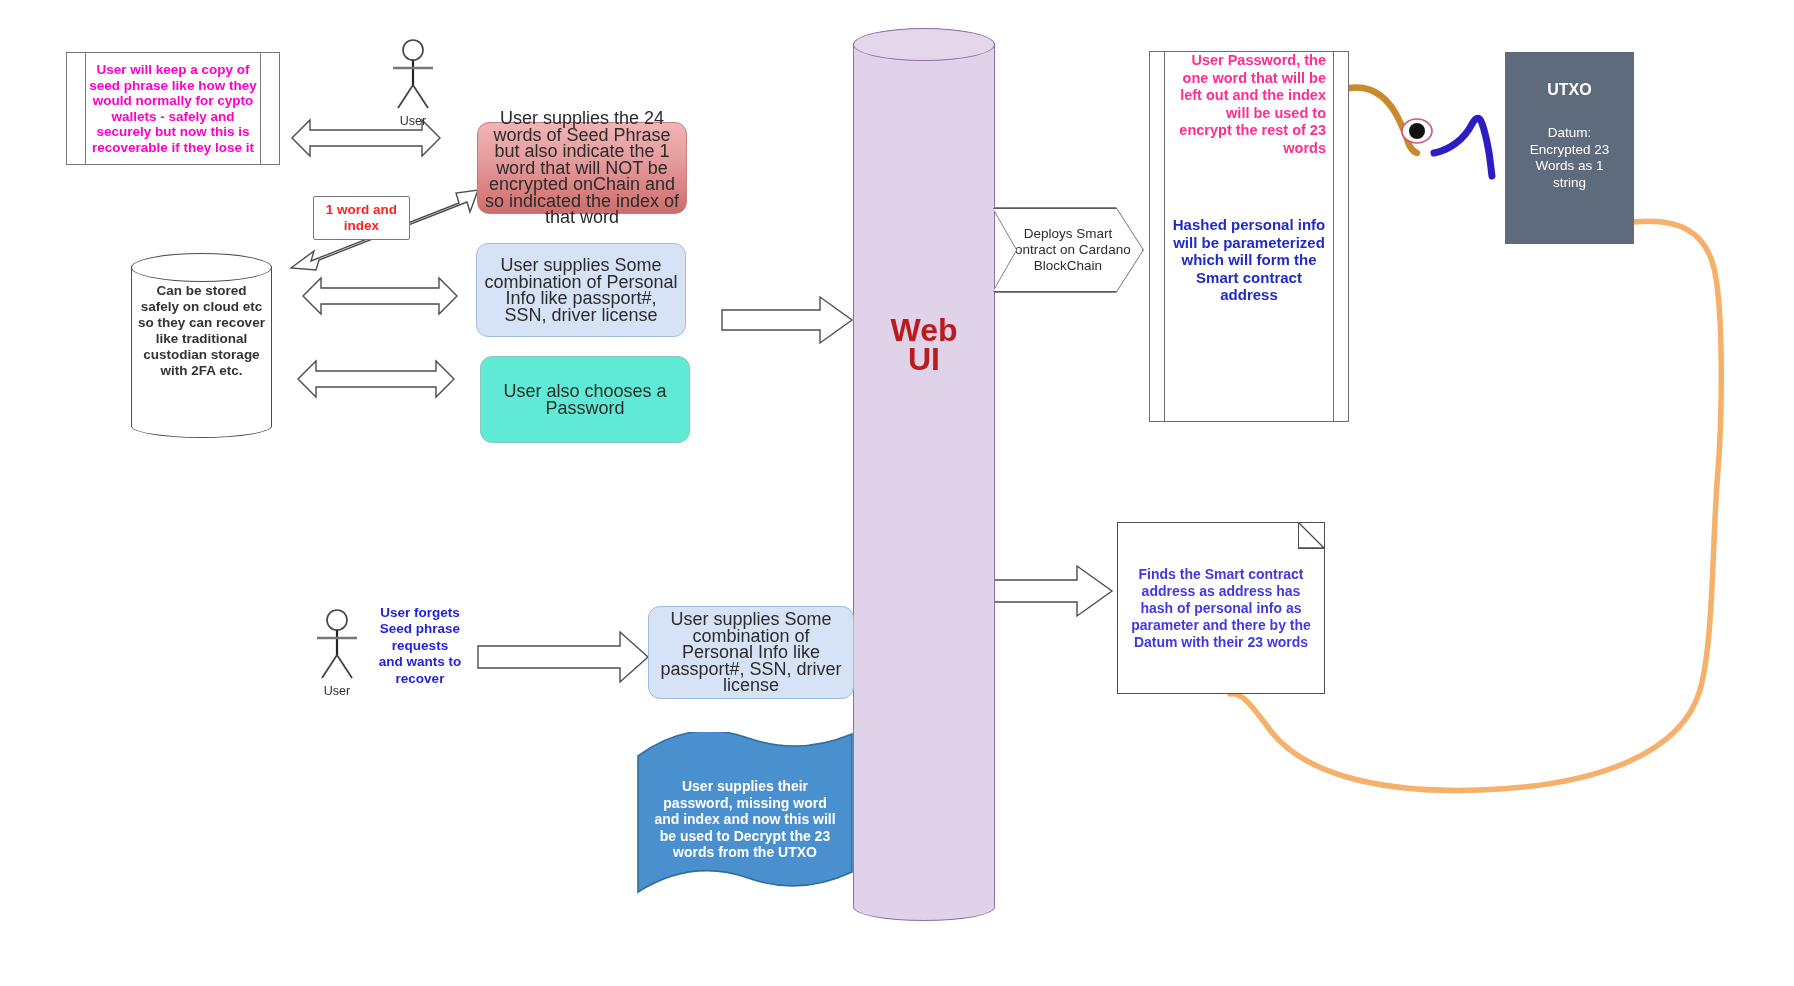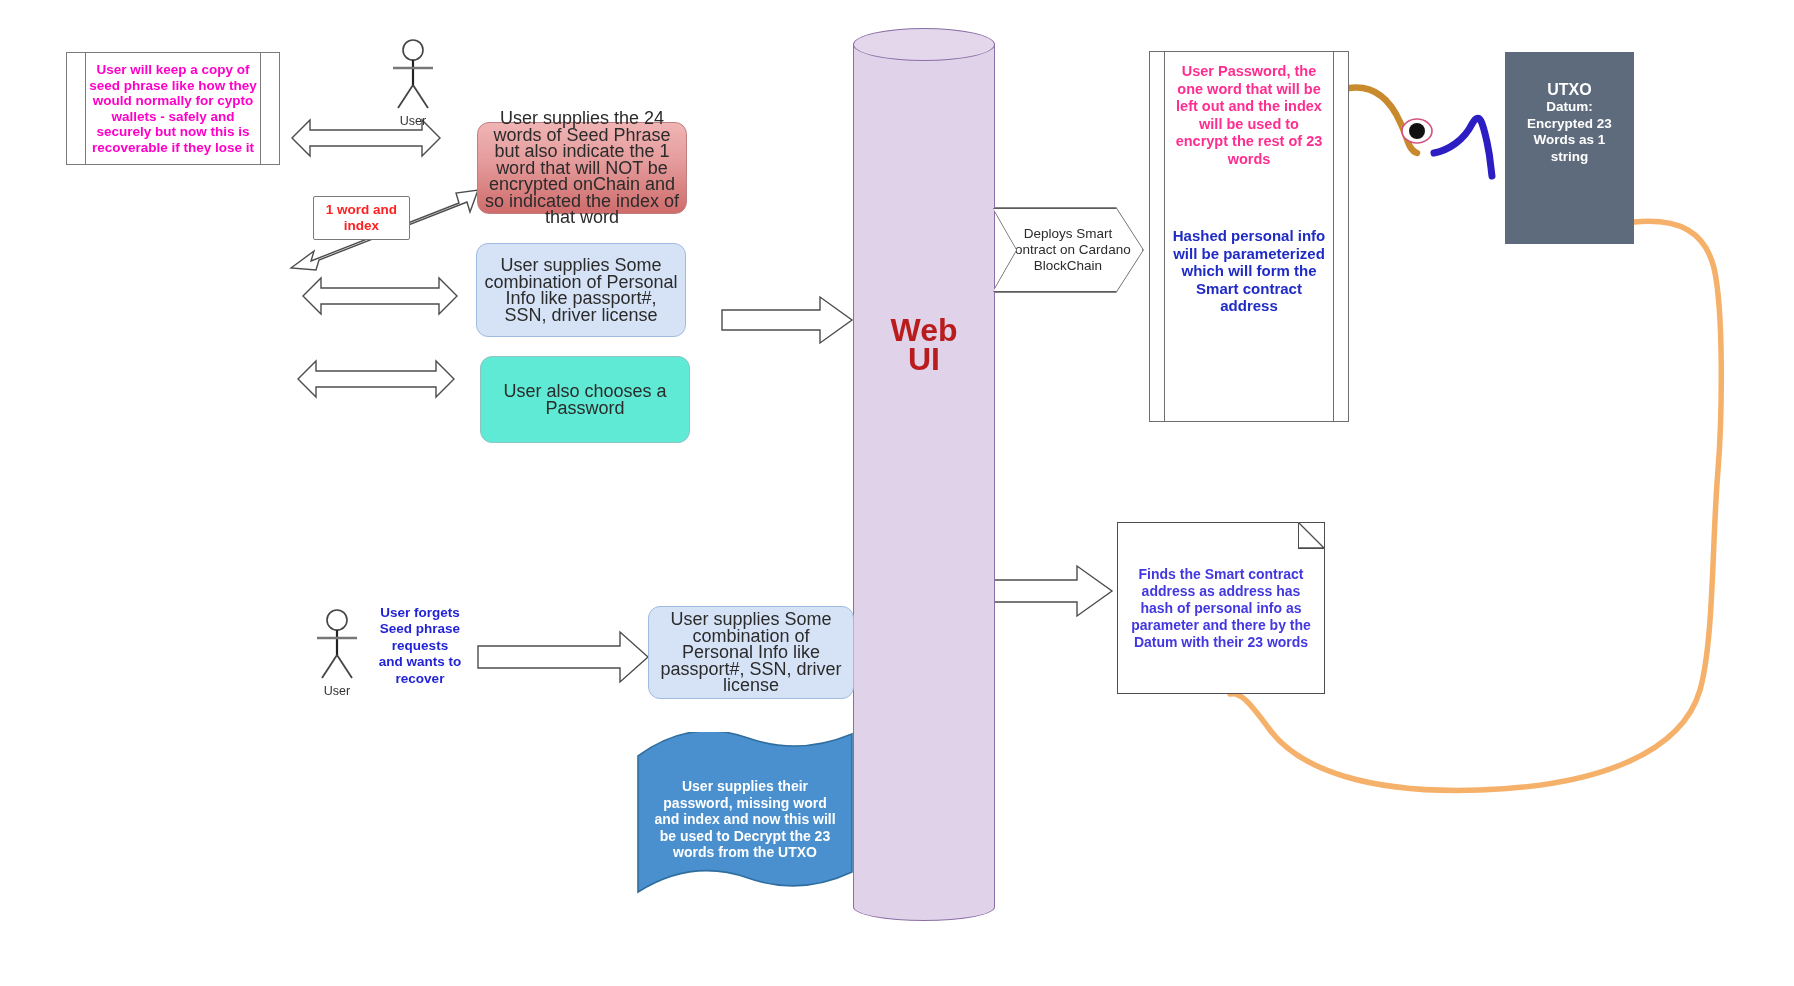--- a/index.html
+++ b/index.html
@@ -183,40 +183,40 @@
   }
   #contract-proc .inner-l { left: 14px; }
   #contract-proc .inner-r { right: 14px; }
   #contract-proc .seg {
     position: relative; z-index: 2;
     width: 100%; padding: 0 22px; box-sizing: border-box;
     text-align: center; white-space: pre-line;
     font-weight: bold;
   }
   #contract-proc .seg-pink {
-    color: #ff2d8f; font-size: 14.5px; line-height: 17.5px; margin-top: 11px;
+    color: #ff2d8f; font-size: 14.5px; line-height: 17.5px;  text-align: right;
   }
   #contract-proc .seg-blue {
     color: #1f2bc4; font-size: 15px; line-height: 17.5px; margin-top: 59px;
   }
 
   
   #utxo-box {
     left: 1505px; top: 52px; width: 129px; height: 192px;
     background: #5e6b7c;
     flex-direction: column;
     justify-content: flex-start;
     color: #ffffff;
   }
   #utxo-box .title {
     margin-top: 29px; font-size: 16px; font-weight: bold;
   }
   #utxo-box .sub {
-    font-size: 13.5px; line-height: 16.5px;
-    font-weight: bold; white-space: pre-line; padding: 0 8px;
+    margin-top: 26px; font-size: 13.5px; line-height: 16.5px;
+    font-weight: normal; white-space: pre-line; padding: 0 8px;
   }
 
   
   #finds-note {
     left: 1117px; top: 522px; width: 208px; height: 172px;
     background: #ffffff;
     border: 1.3px solid #4d4d4d;
     font-weight: bold;
     color: #4338e0;
     font-size: 14px;
@@ -335,20 +335,25 @@
     <svg width="62" height="74" viewBox="0 0 62 74">
       <circle cx="31" cy="12" r="10" fill="#ffffff" stroke="#444" stroke-width="1.6"></circle>
       <line x1="31" y1="22" x2="31" y2="47" stroke="#222" stroke-width="2.2"></line>
       <line x1="11" y1="30" x2="51" y2="30" stroke="#777" stroke-width="2.4"></line>
       <line x1="31" y1="47" x2="16" y2="70" stroke="#444" stroke-width="1.8"></line>
       <line x1="31" y1="47" x2="46" y2="70" stroke="#444" stroke-width="1.8"></line>
     </svg>
     <span class="label">User</span>
   </div>
 
+  <div class="node" id="cloud-cyl">
+    <div class="body"></div>
+    <div class="top"></div>
+    <div class="txt">Can be stored safely on cloud etc so they can recover like traditional custodian storage with 2FA etc.</div>
+  </div>
 
   <div class="node" id="word-index-callout">
     <div class="txt">1 word and index</div>
   </div>
 
   <div class="node rbox" id="seed-words-box">
     <div class="txt">User supplies the 24 words of Seed Phrase but also indicate the 1 word that will NOT be encrypted onChain and so indicated the index of that word</div>
   </div>
 
   <div class="node rbox" id="personal-info-box">

